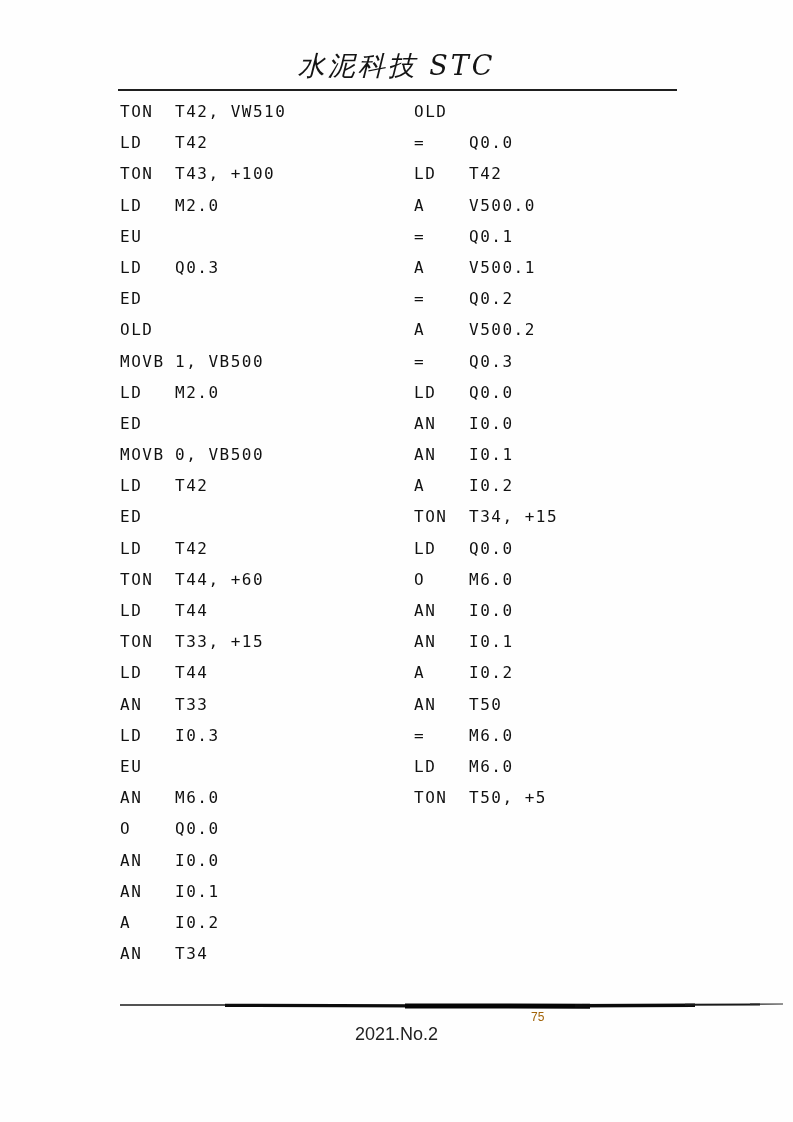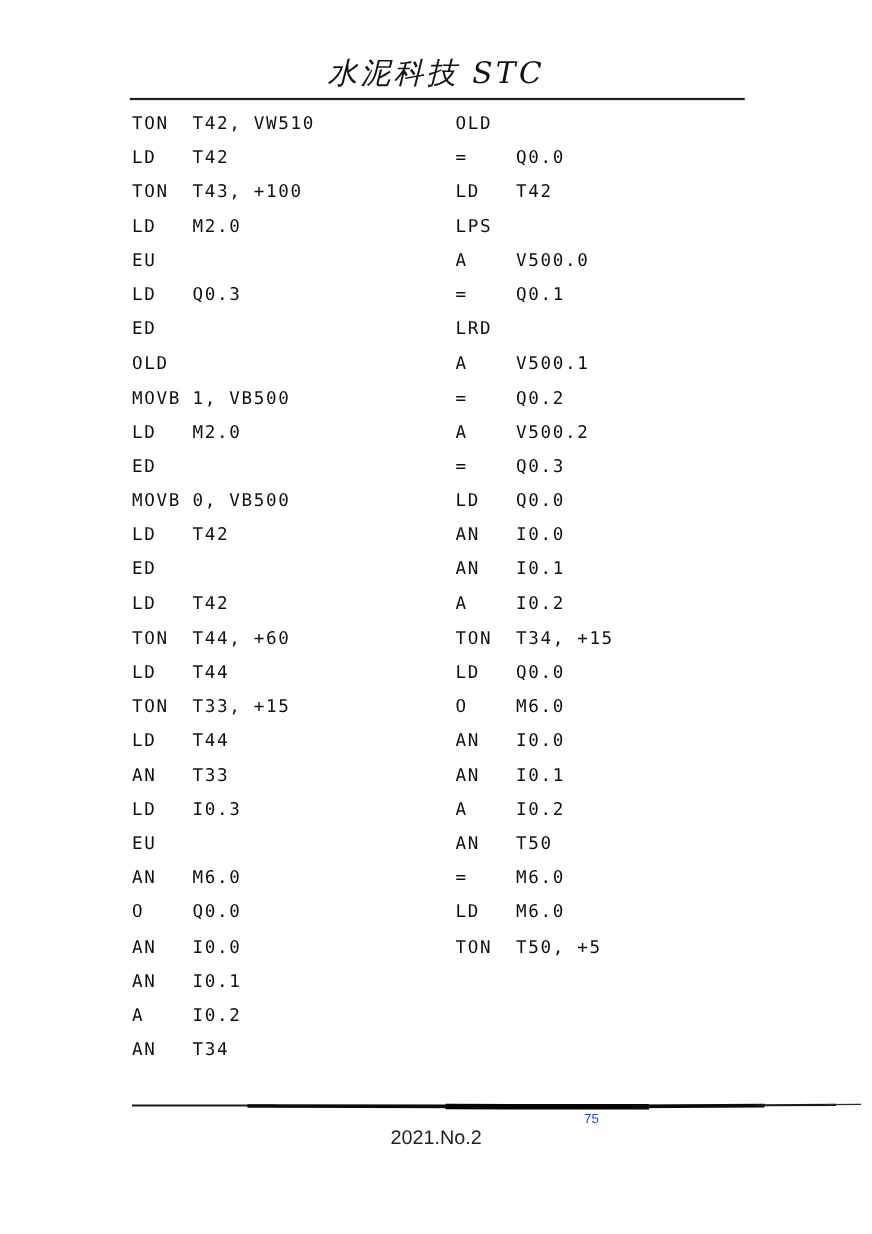--- a/index.html
+++ b/index.html
@@ -54,21 +54,21 @@
   .footer-rule {
     position: absolute;
     left: 120px; top: 1000px;
     width: 663px; height: 12px;
   }
   .page-number {
     position: absolute;
     left: 531px; top: 1010px;
     font-family: "Liberation Sans", sans-serif;
     font-size: 12px;
-    color: #1d4ed8;
+    color: #a16207;
   }
   .issue-label {
     position: absolute;
     left: 0; top: 1024px; width: 793px;
     text-align: center;
     font-family: "Liberation Sans", sans-serif;
     font-size: 18px;
     color: #222222;
   }
 </style>
@@ -235,39 +235,31 @@
       <div class="code-line">
         <span class="op">=</span>
         <span class="operand">Q0.0</span>
       </div>
 
       <div class="code-line">
         <span class="op">LD</span>
         <span class="operand">T42</span>
       </div>
 
-      <div class="code-line">
-        <span class="op">LPS</span>
-        <span class="operand"></span>
-      </div>
 
       <div class="code-line">
         <span class="op">A</span>
         <span class="operand">V500.0</span>
       </div>
 
       <div class="code-line">
         <span class="op">=</span>
         <span class="operand">Q0.1</span>
       </div>
 
-      <div class="code-line">
-        <span class="op">LRD</span>
-        <span class="operand"></span>
-      </div>
 
       <div class="code-line">
         <span class="op">A</span>
         <span class="operand">V500.1</span>
       </div>
 
       <div class="code-line">
         <span class="op">=</span>
         <span class="operand">Q0.2</span>
       </div>

